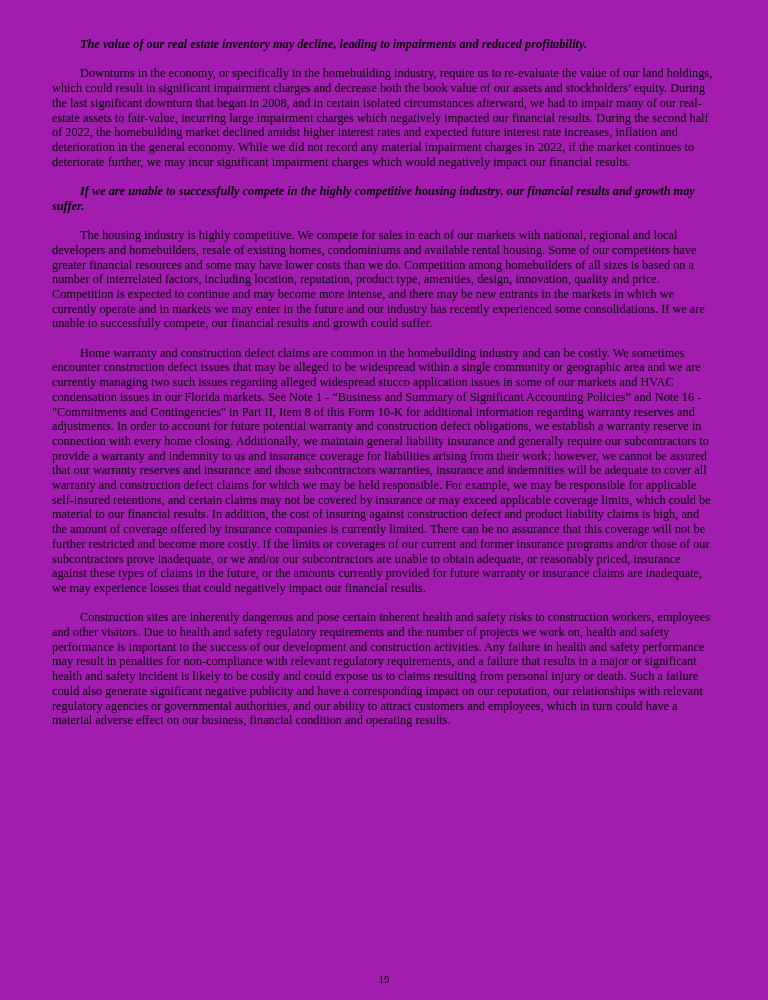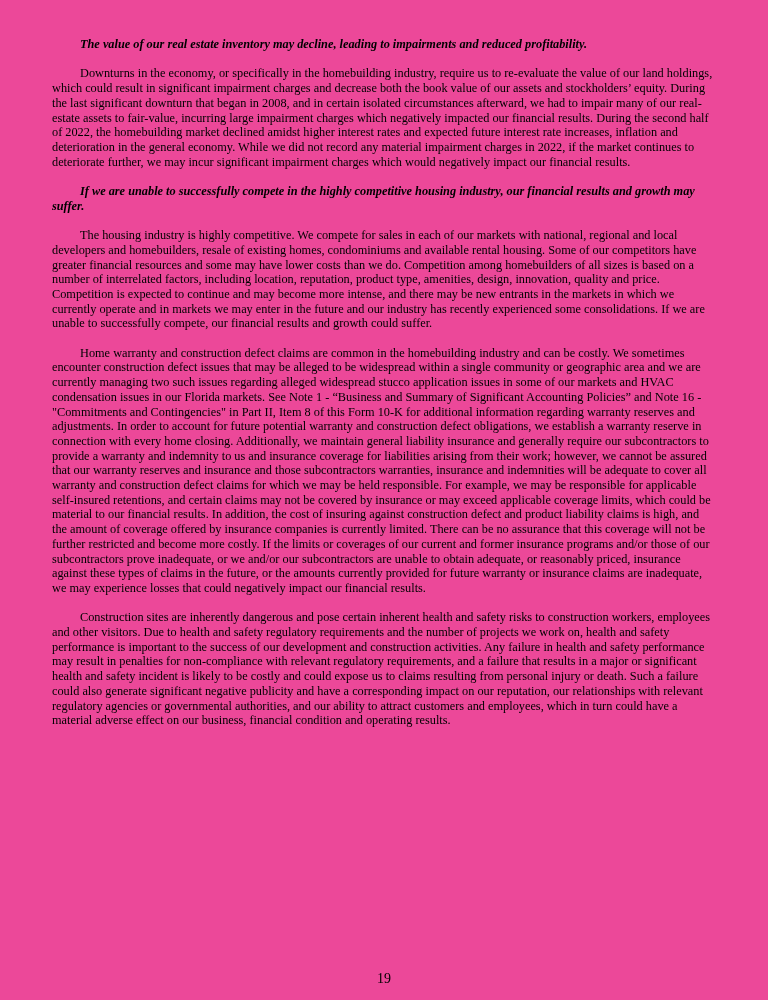--- a/index.html
+++ b/index.html
@@ -4,21 +4,21 @@
 <style>
   html, body {
     margin: 0;
     padding: 0;
     background: #ffffff;
   }
   .page {
     position: relative;
     width: 768px;
     height: 1000px;
-    background: #ec4899;
+    background: #a21caf;
     color: #000000;
     font-family: "Liberation Serif", "DejaVu Serif", serif;
     font-size: 12.3px;
     line-height: 14.7px;
     overflow: hidden;
   }
   .content {
     position: absolute;
     left: 52px;
     top: 37px;
@@ -34,21 +34,21 @@
   .risk-paragraph {
     margin: 0 0 14.7px 0;
     text-indent: 28px;
   }
   .page-number {
     position: absolute;
     left: 0;
     bottom: 13px;
     width: 100%;
     text-align: center;
-    font-size: 14px;
+    font-size: 11px;
   }
 </style>
 </head>
 <body>
 
 <div class="page">
   <div class="content">
 
     <div class="risk-heading">The value of our real estate inventory may decline, leading to impairments and reduced profitability.</div>
     <p class="risk-paragraph">Downturns in the economy, or specifically in the homebuilding industry, require us to re-evaluate the value of our land holdings, which could result in significant impairment charges and decrease both the book value of our assets and stockholders’ equity. During the last significant downturn that began in 2008, and in certain isolated circumstances afterward, we had to impair many of our real-estate assets to fair-value, incurring large impairment charges which negatively impacted our financial results. During the second half of 2022, the homebuilding market declined amidst higher interest rates and expected future interest rate increases, inflation and deterioration in the general economy. While we did not record any material impairment charges in 2022, if the market continues to deteriorate further, we may incur significant impairment charges which would negatively impact our financial results.</p>

